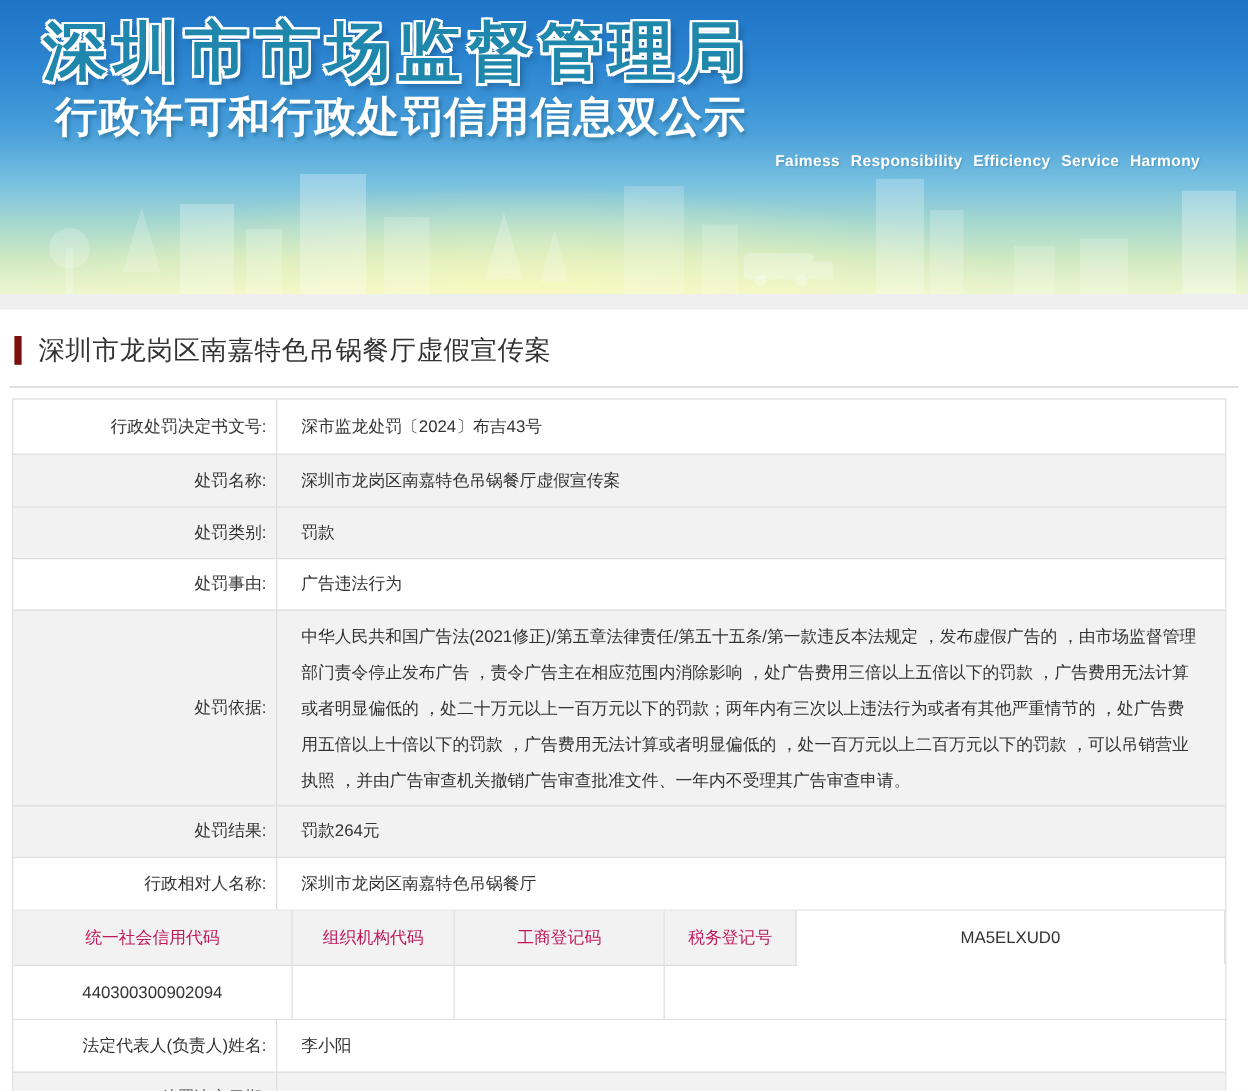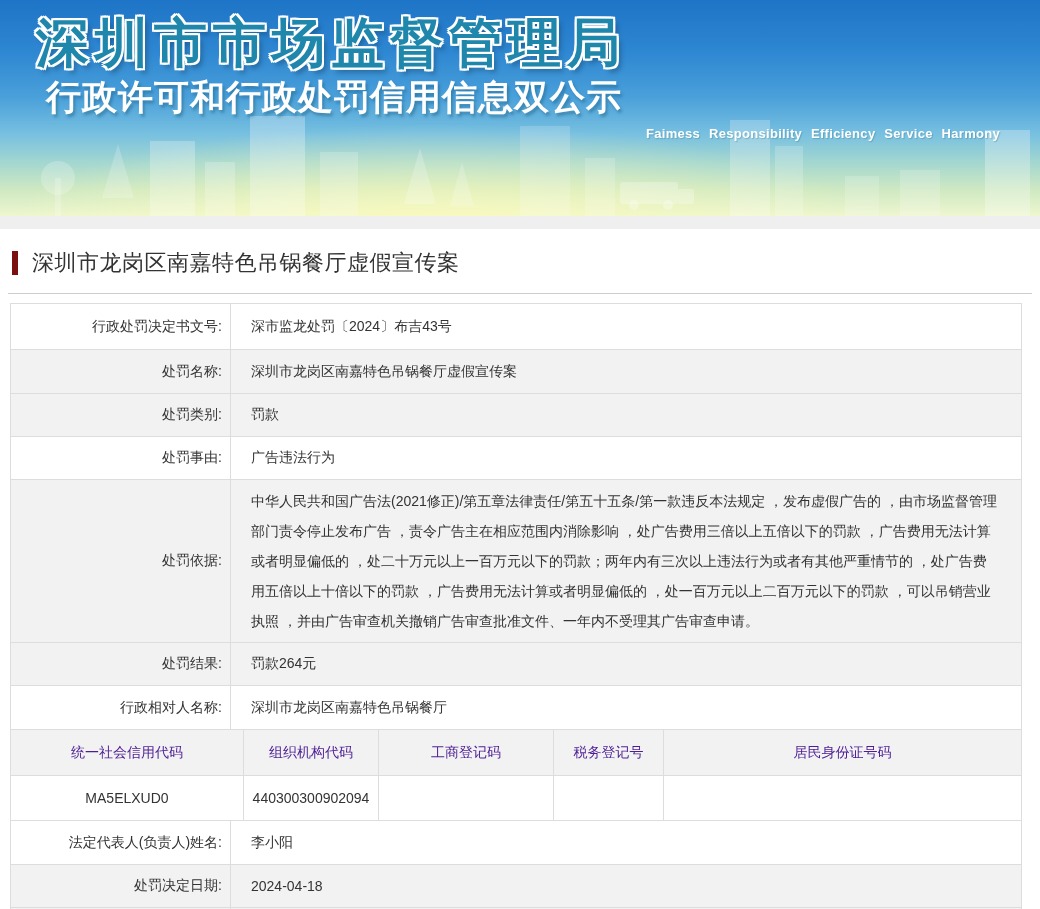--- a/index.html
+++ b/index.html
@@ -5,21 +5,21 @@
   * { box-sizing: border-box; }
   html,body { margin:0; padding:0; }
   body {
     width:1040px; height:909px; overflow:hidden;
     background:#efefef;
     font-family:"Liberation Sans","DejaVu Sans",sans-serif;
     color:#333;
   }
   
   .banner {
-    position:relative; width:1040px; height:216px; overflow:hidden;
+    position:relative; width:1040px; height:245px; overflow:hidden;
     background:
       radial-gradient(ellipse 620px 150px at 42% 106%, rgba(252,250,185,.8), rgba(252,250,185,0) 70%),
       linear-gradient(to bottom,#1e74c6 0%,#2f88d2 25%,#4aa0da 45%,#77c0e0 62%,#a6d8cf 76%,#cfe9c2 88%,#eef6cf 100%);
   }
   .skyline { position:absolute; left:0; bottom:0; width:1040px; height:130px; }
   .org-name {
     position:absolute; left:36px; top:8px;
     font-size:53px; font-weight:bold; letter-spacing:6px; color:#1e87ab; white-space:nowrap;
     text-shadow:-2px -2px 0 #fff,2px -2px 0 #fff,-2px 2px 0 #fff,2px 2px 0 #fff,
                 -2px 0 0 #fff,2px 0 0 #fff,0 -2px 0 #fff,0 2px 0 #fff,
@@ -61,21 +61,21 @@
   .cell.value { flex:1; display:flex; align-items:center; padding-left:20px; }
   .h45{min-height:45px}.h44{min-height:44px}.h43{min-height:43px}
   .cell.value.long {
     display:block; padding:6px 24px 6px 20px; line-height:30px; text-align:left;
   }
   
   .codes-value { flex:1; padding:0; display:block; background:#fff; }
   .codes-grid { display:grid; grid-template-columns:233px 135px 175px 110px 1fr; width:100%; }
   .codes-grid .hcell {
     height:46px; background:#f2f2f2; border-bottom:1px solid #ddd; border-right:1px solid #ddd;
-    display:flex; align-items:center; justify-content:center; font-size:14px; color:#4c1d95;
+    display:flex; align-items:center; justify-content:center; font-size:14px; color:#be185d;
   }
   .codes-grid .vcell {
     height:44px; background:#fff; border-right:1px solid #ddd;
     display:flex; align-items:center; justify-content:center; font-size:14px; color:#333;
   }
   .codes-grid .hcell:nth-child(5), .codes-grid .vcell:nth-child(10) { border-right:none; }
 </style>
 </head>
 <body>
 
@@ -157,21 +157,20 @@
       <div class="cell value">深圳市龙岗区南嘉特色吊锅餐厅</div>
     </div>
 
     <div class="row">
       <div class="cell codes-value">
         <div class="codes-grid">
           <div class="hcell">统一社会信用代码</div>
           <div class="hcell">组织机构代码</div>
           <div class="hcell">工商登记码</div>
           <div class="hcell">税务登记号</div>
-          <div class="hcell">居民身份证号码</div>
           <div class="vcell">MA5ELXUD0</div>
           <div class="vcell">440300300902094</div>
           <div class="vcell"></div>
           <div class="vcell"></div>
         </div>
       </div>
     </div>
 
     <div class="row h44">
       <div class="cell label">法定代表人(负责人)姓名:</div>

